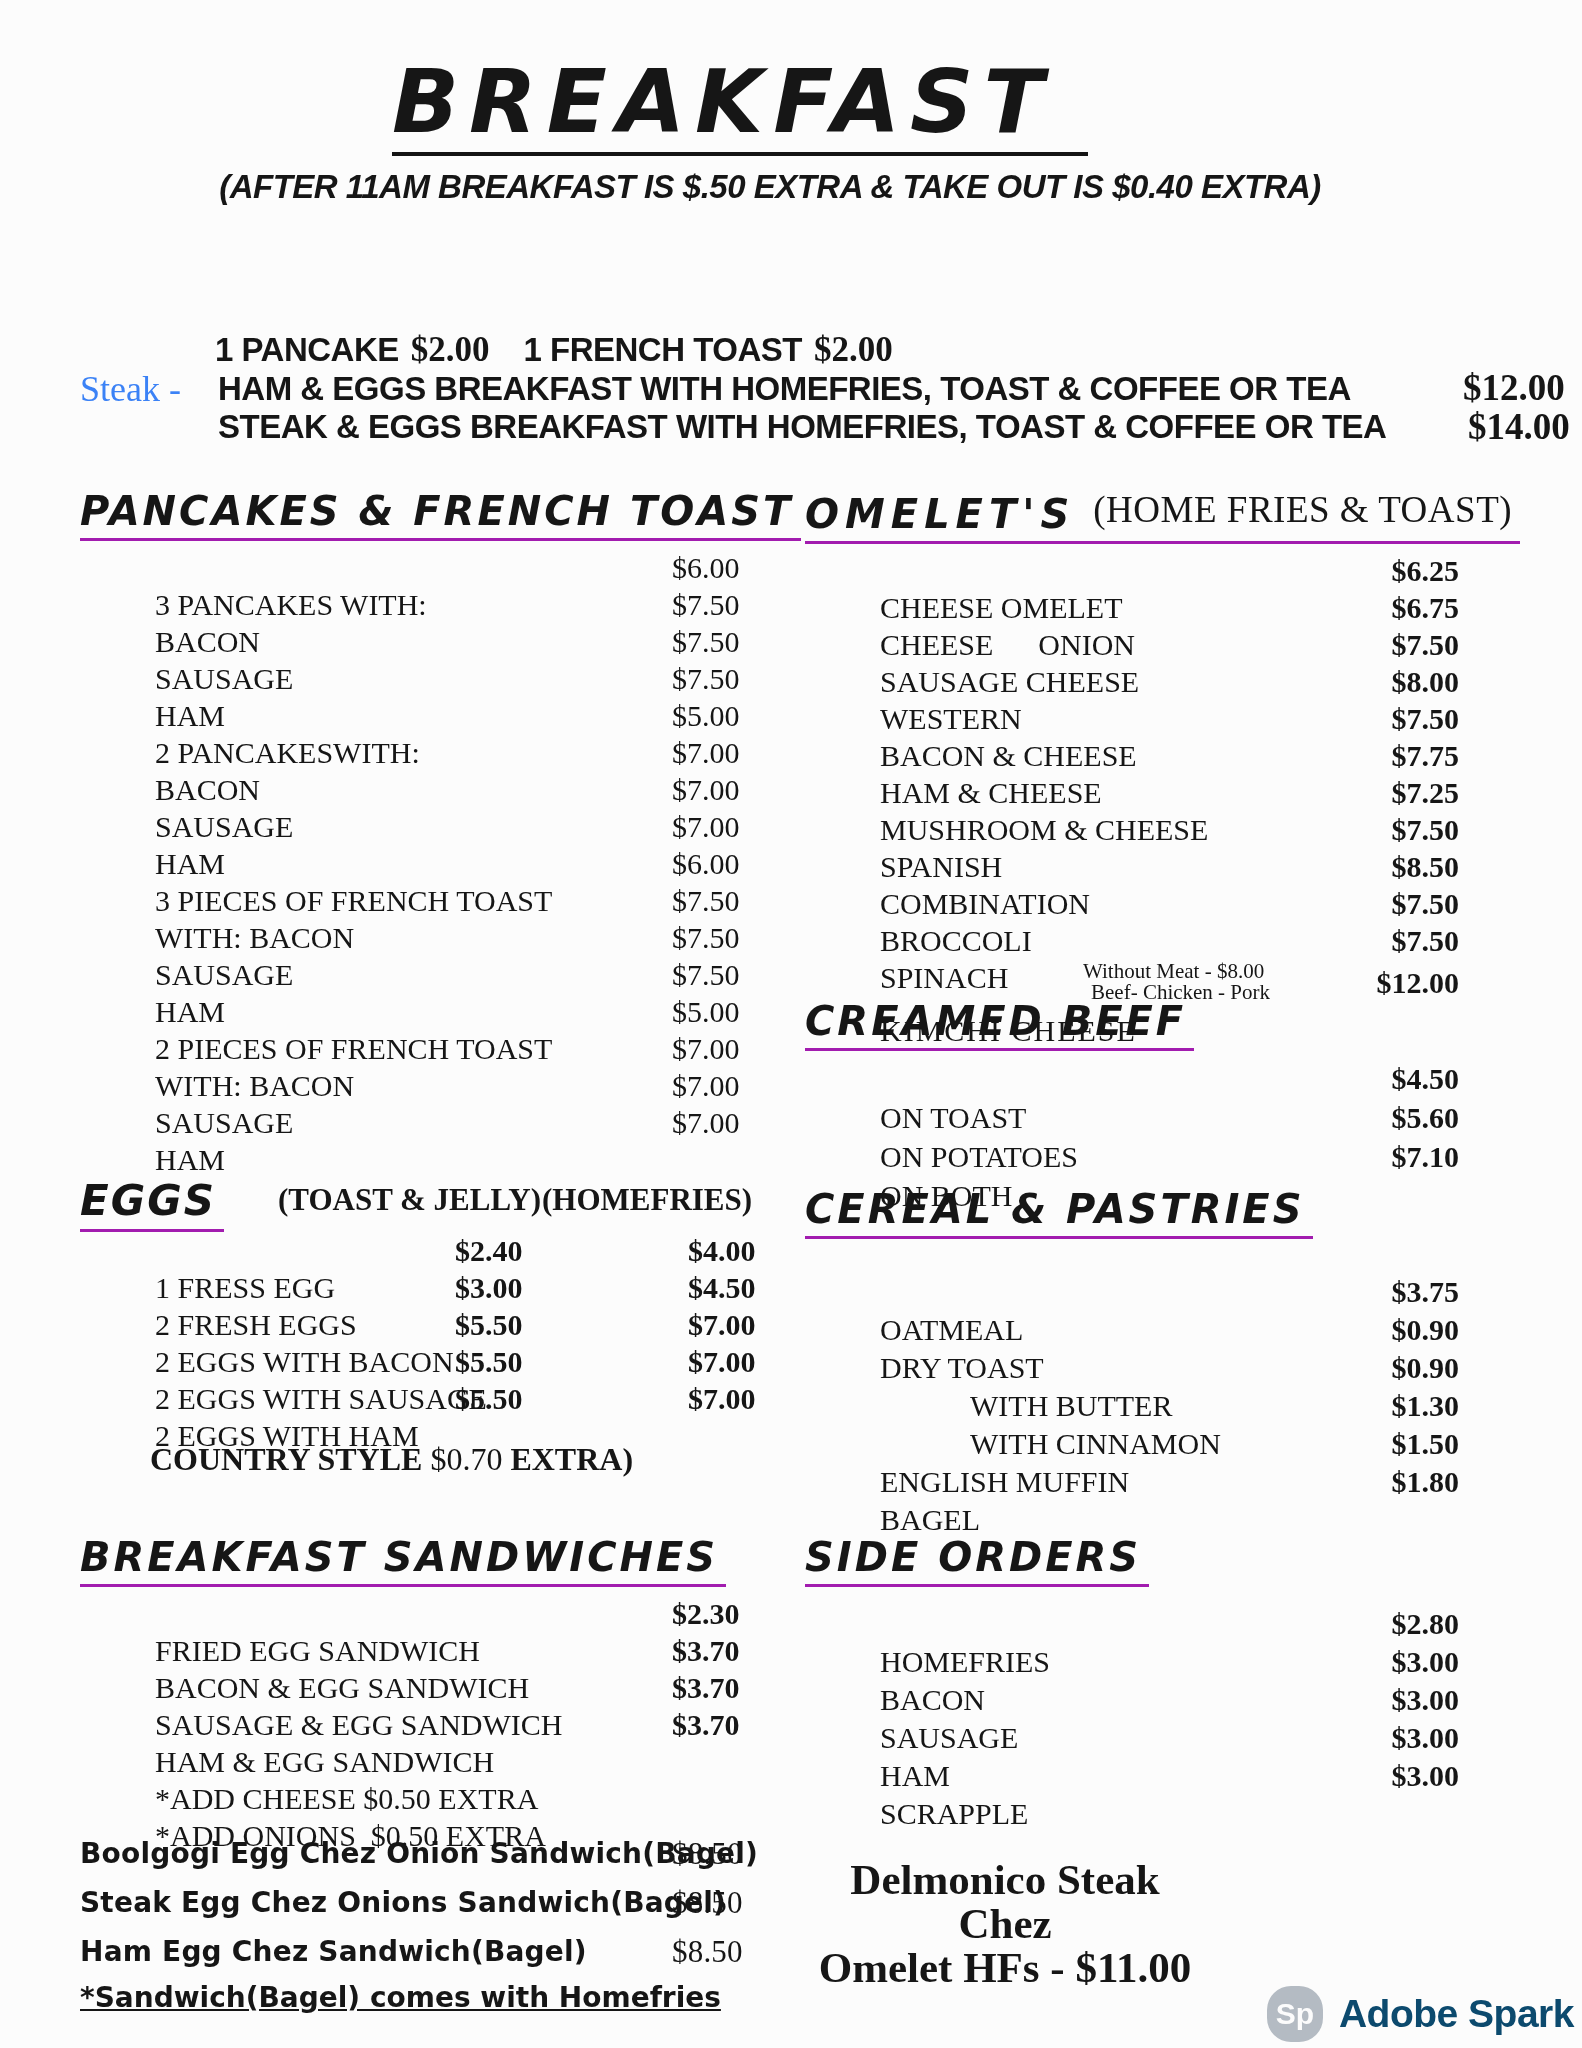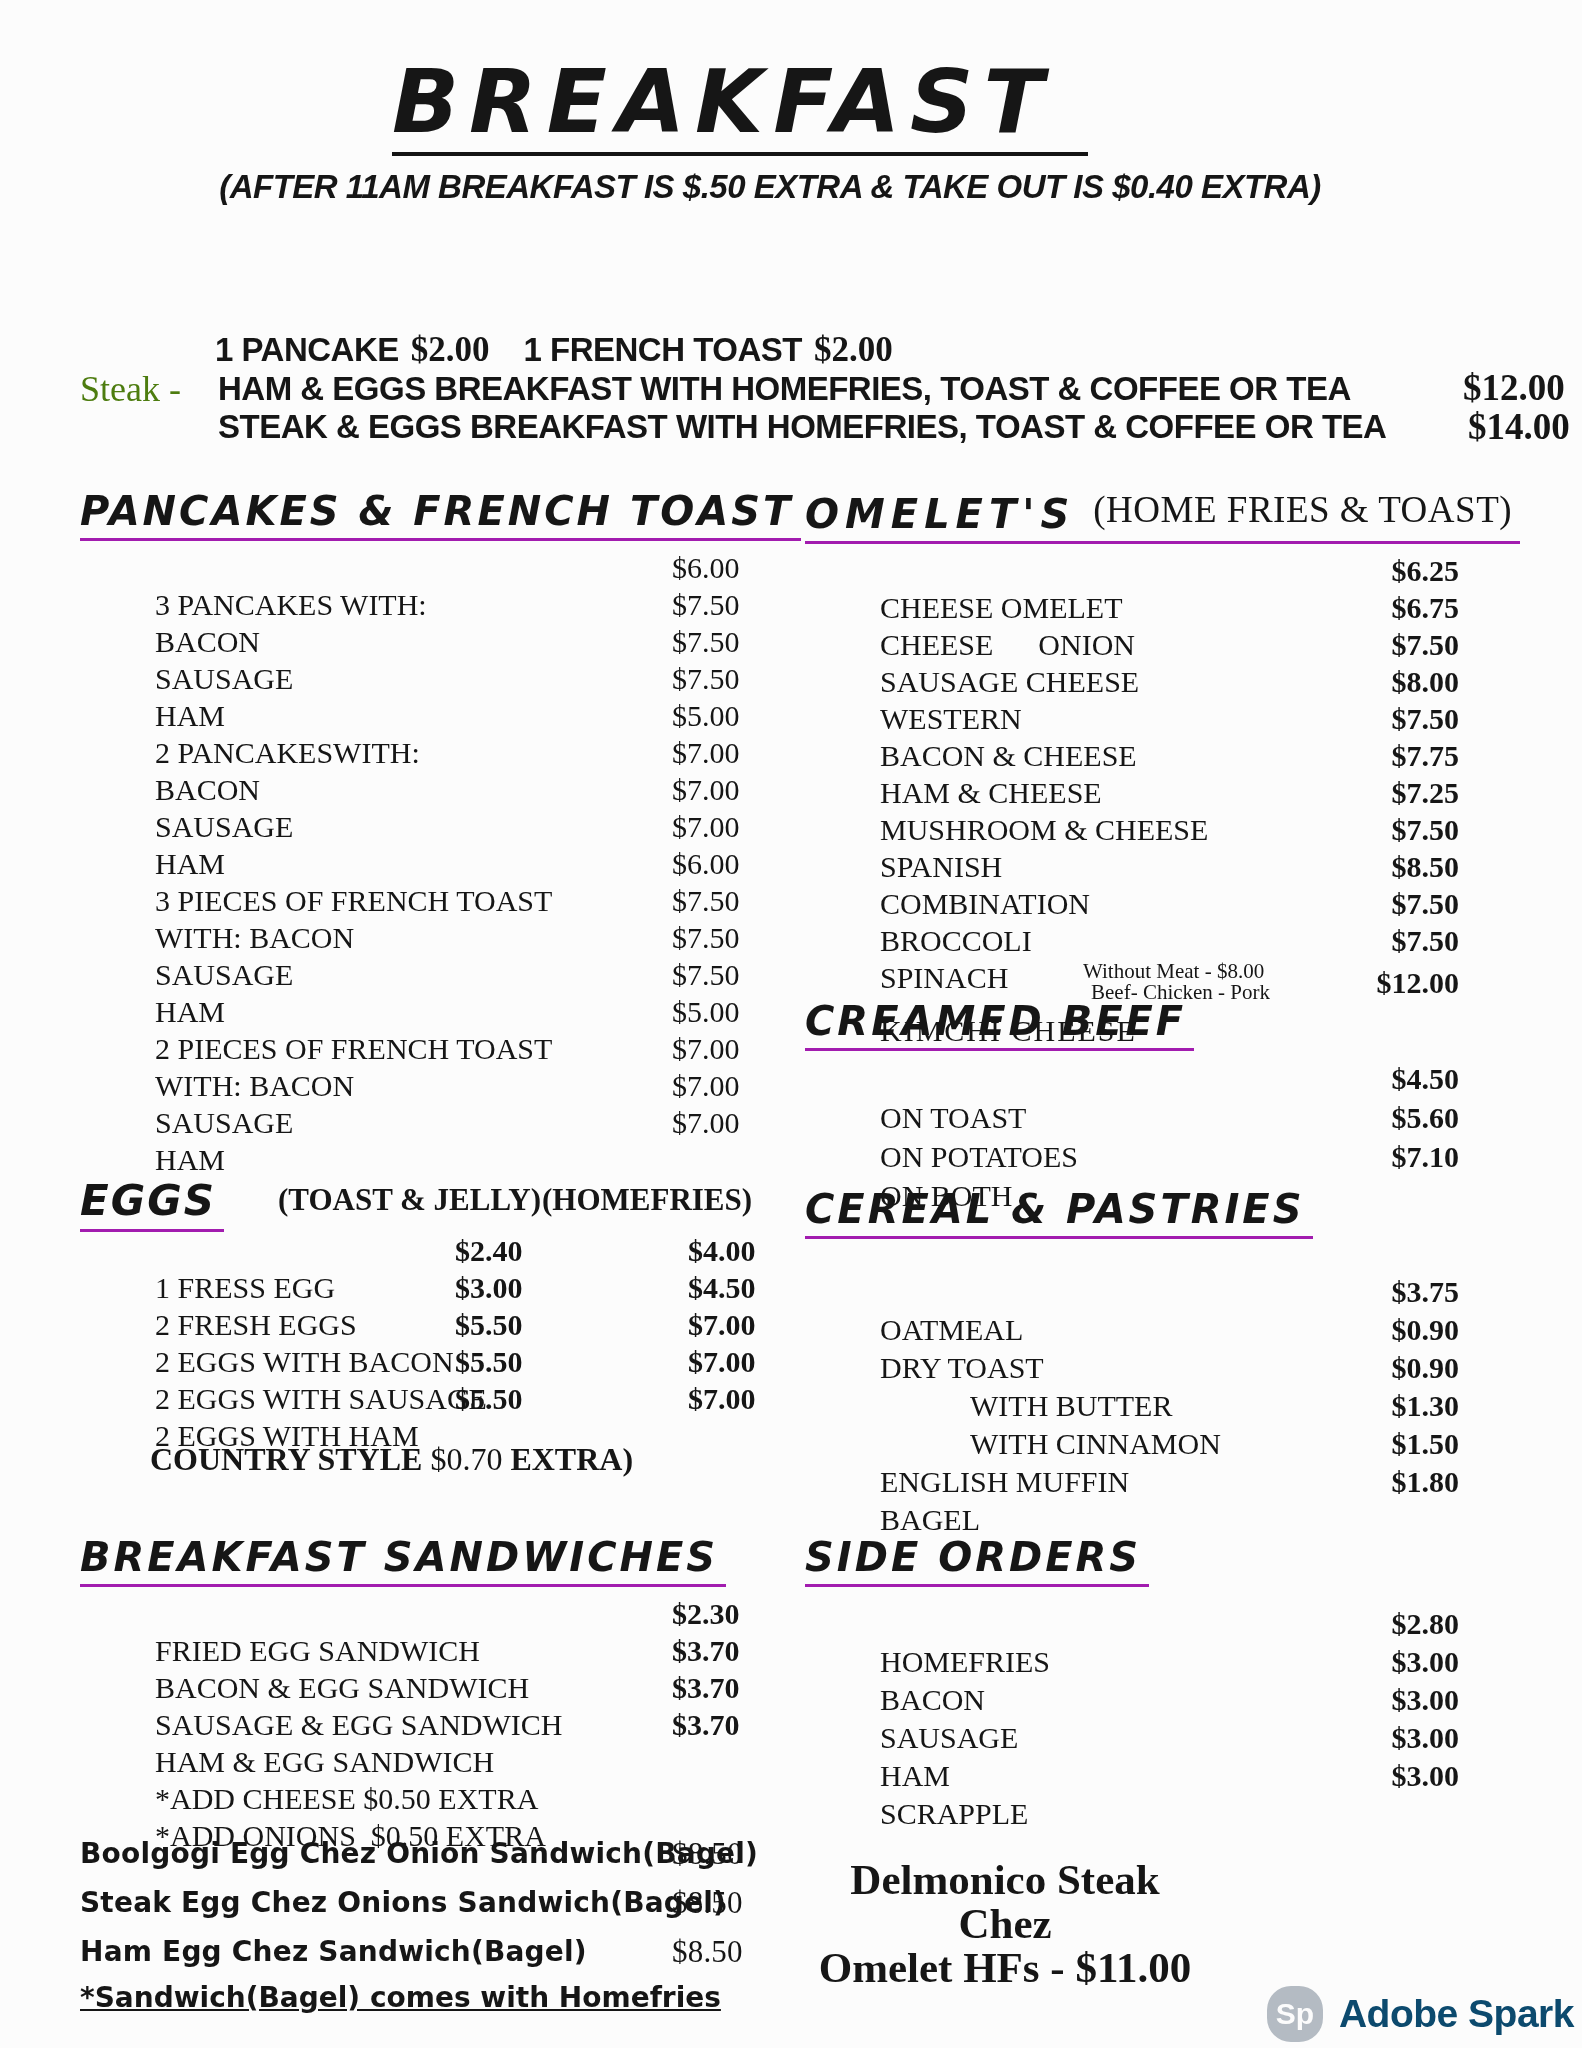--- a/index.html
+++ b/index.html
@@ -21,21 +21,21 @@
   .subtitle{
     position:absolute;left:0;top:168px;width:1540px;text-align:center;
     font-family:"Liberation Sans",sans-serif;font-weight:bold;font-style:italic;
     font-size:33px;letter-spacing:-0.5px;
   }
   
   .intro-line{position:absolute;font-family:"Liberation Sans",sans-serif;font-weight:bold;font-size:33px;letter-spacing:-0.5px;white-space:pre;}
   .intro-1{left:215px;top:330px;}
   .intro-2{left:218px;top:370px;width:1330px;}
   .intro-3{left:218px;top:408px;width:1330px;}
-  .steak-prefix{position:absolute;left:80px;top:368px;font-family:"Liberation Serif",serif;font-weight:normal;font-size:36px;color:#4d7c0f;}
+  .steak-prefix{position:absolute;left:80px;top:368px;font-family:"Liberation Serif",serif;font-weight:normal;font-size:36px;color:#3b82f6;}
   .iprice{font-family:"Liberation Serif",serif;font-weight:bold;margin-left:12px;font-size:35px;letter-spacing:0;}
   .gap40{display:inline-block;width:34px;}
   .tail-price{position:absolute;font-family:"Liberation Serif",serif;font-weight:bold;font-size:37px;letter-spacing:0;}
   .tp12{left:1245px;top:-4px;}
   .tp14{left:1250px;top:-3px;}
   
   .section{position:absolute;}
   .sec-head{font-size:40px;margin-bottom:8px;}
   .head-note{font-family:"Liberation Serif",serif;font-size:37px;font-weight:normal;font-style:normal;letter-spacing:0.5px;margin-left:18px;vertical-align:6px;margin-top:28px;}
   .row{position:relative;height:37px;line-height:37px;font-size:30px;white-space:pre-wrap;}

